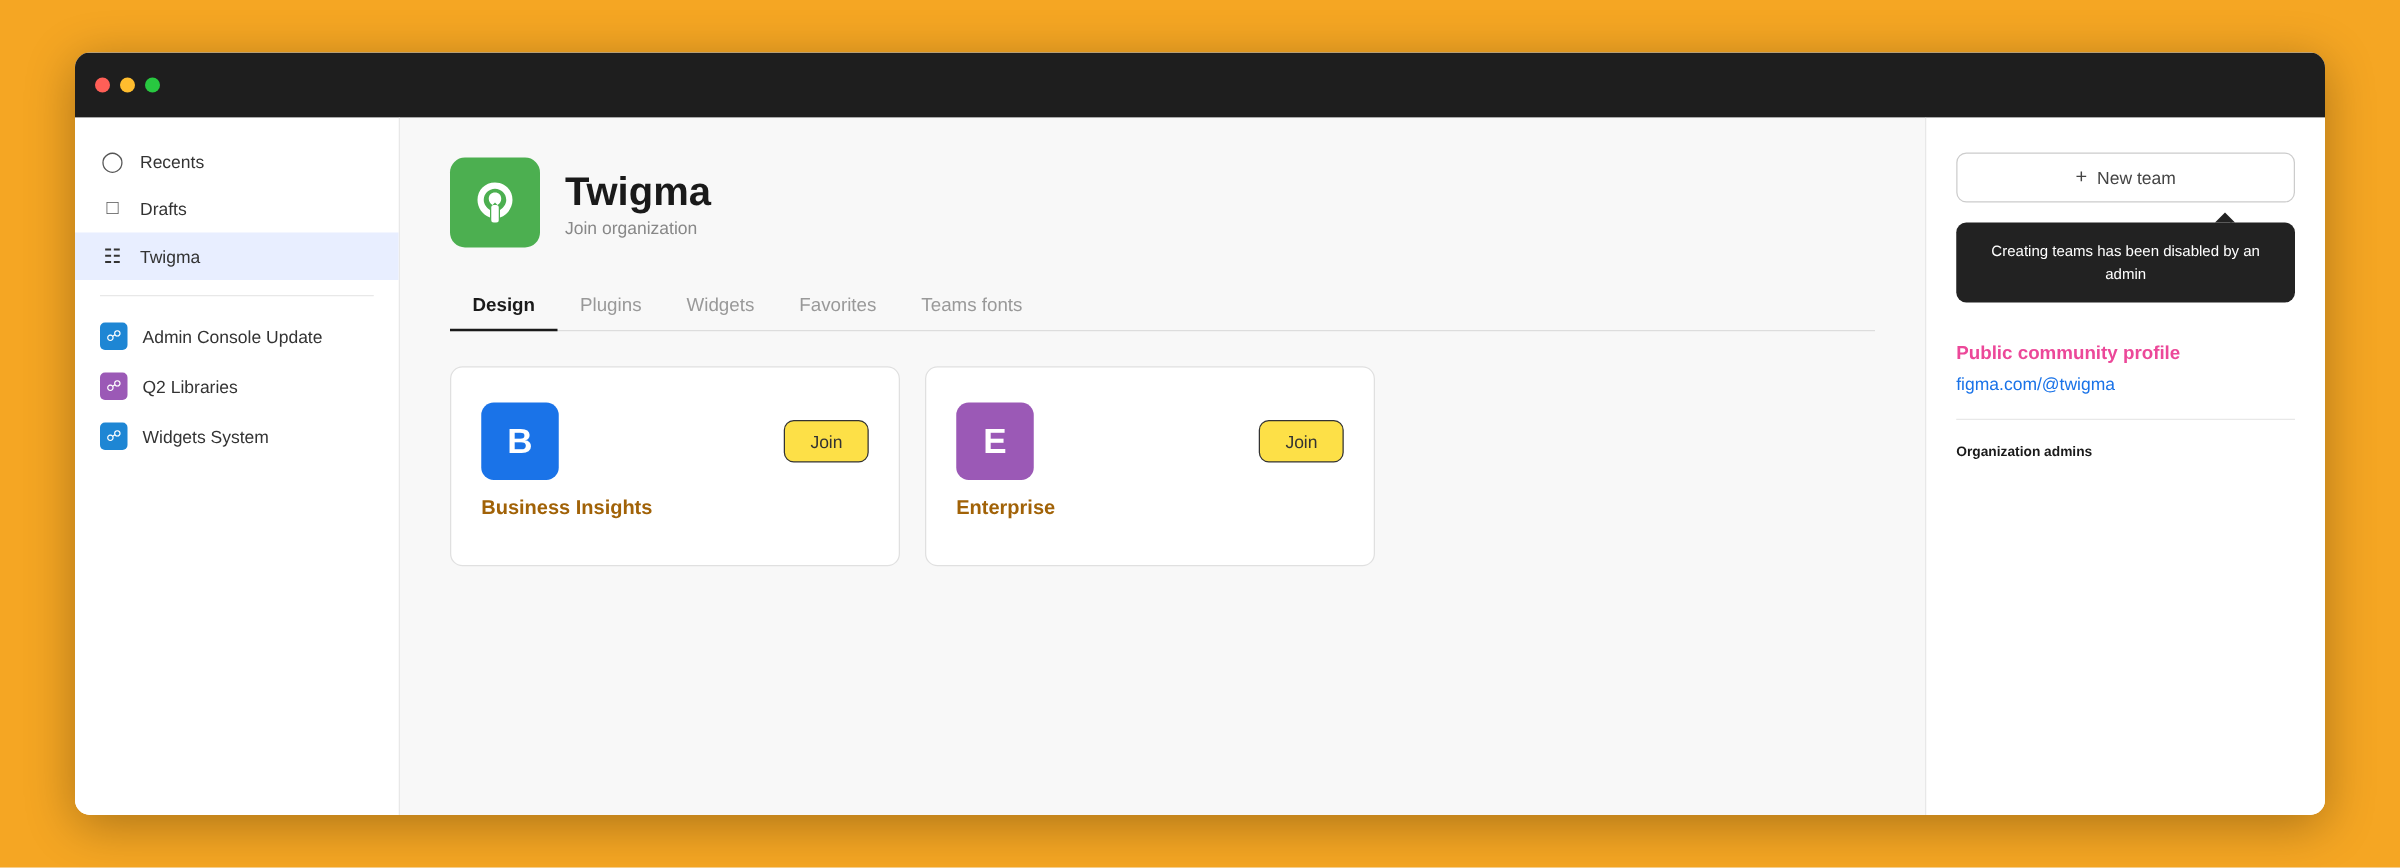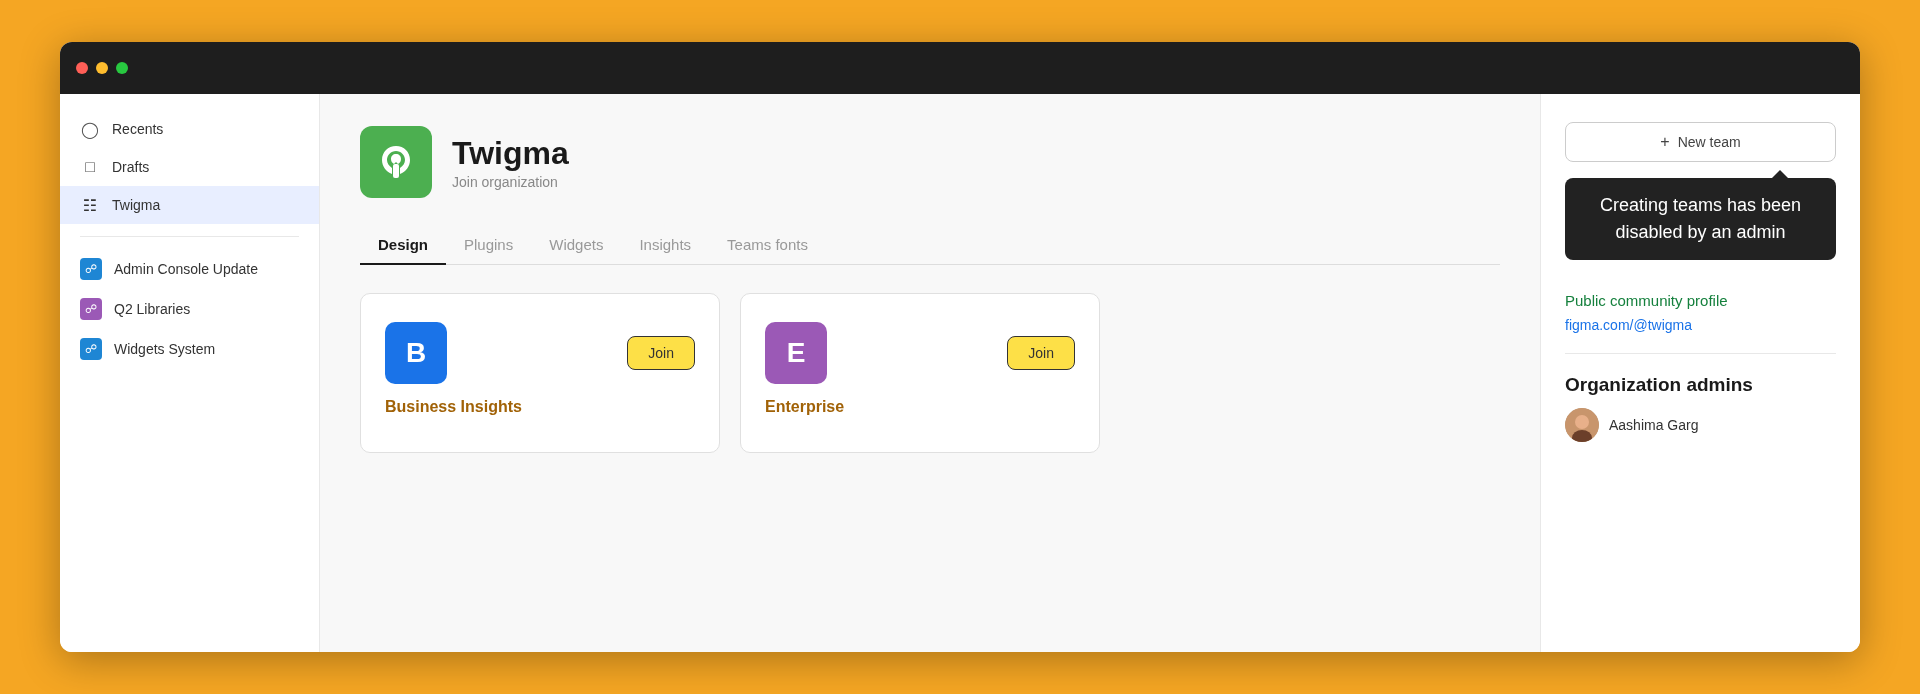--- a/index.html
+++ b/index.html
@@ -222,56 +222,56 @@
     .tooltip-wrapper {
       position: relative;
       display: inline-block;
       width: 100%;
     }
     .tooltip-box {
       background: #222;
       color: #fff;
       border-radius: 8px;
       padding: 14px 18px;
-      font-size: 18px;
+      font-size: 12px;
       text-align: center;
       line-height: 1.5;
       margin-bottom: 24px;
       position: relative;
     }
     .tooltip-box::after {
       content: '';
       position: absolute;
       top: -8px;
       right: 48px;
       border-left: 8px solid transparent;
       border-right: 8px solid transparent;
       border-bottom: 8px solid #222;
     }
     .profile-section {
       margin-top: 8px;
     }
     .profile-title {
       font-size: 15px;
-      font-weight: 400;
-      color: #15803d;
+      font-weight: 700;
+      color: #ec4899;
       margin-bottom: 8px;
     }
     .profile-link {
       font-size: 14px;
       color: #1a73e8;
       cursor: pointer;
     }
     .section-divider {
       height: 1px;
       background: #e8e8e8;
       margin: 20px 0;
     }
     .admins-title {
-      font-size: 19px;
+      font-size: 11px;
       font-weight: 700;
       color: #1a1a1a;
       margin-bottom: 12px;
     }
     .admin-row {
       display: flex;
       align-items: center;
       gap: 10px;
     }
     .admin-avatar {
@@ -355,21 +355,21 @@
           <div>
             <div class="org-name">Twigma</div>
             <div class="org-sub">Join organization</div>
           </div>
         </div>
 
         <div class="tabs-row">
           <div class="tab active">Design</div>
           <div class="tab">Plugins</div>
           <div class="tab">Widgets</div>
-          <div class="tab">Insights</div>
+          <div class="tab">Favorites</div>
           <div class="tab">Teams fonts</div>
         </div>
 
         <div class="teams-grid">
           <div class="team-card">
             <div class="team-card-top">
               <div class="team-avatar team-avatar-blue">B</div>
               <button class="join-btn">Join</button>
             </div>
             <div class="team-name">Business Insights</div>
@@ -401,26 +401,15 @@
       </div>
 
       <div class="profile-section">
         <div class="profile-title">Public community profile</div>
         <div class="profile-link">figma.com/@twigma</div>
       </div>
 
       <div class="section-divider"></div>
 
       <div class="admins-title">Organization admins</div>
-      <div class="admin-row">
-        <div class="admin-avatar">
-
-          <svg width="34" height="34" viewBox="0 0 34 34" xmlns="http://www.w3.org/2000/svg">
-            <circle cx="17" cy="17" r="17" fill="#c8956c"></circle>
-            <circle cx="17" cy="14" r="7" fill="#e8b08a"></circle>
-            <ellipse cx="17" cy="30" rx="10" ry="8" fill="#6b3f2a"></ellipse>
-          </svg>
-        </div>
-        <div class="admin-name">Aashima Garg</div>
-      </div>
     </div>
   </div>
 </div>
 
 </body></html>

